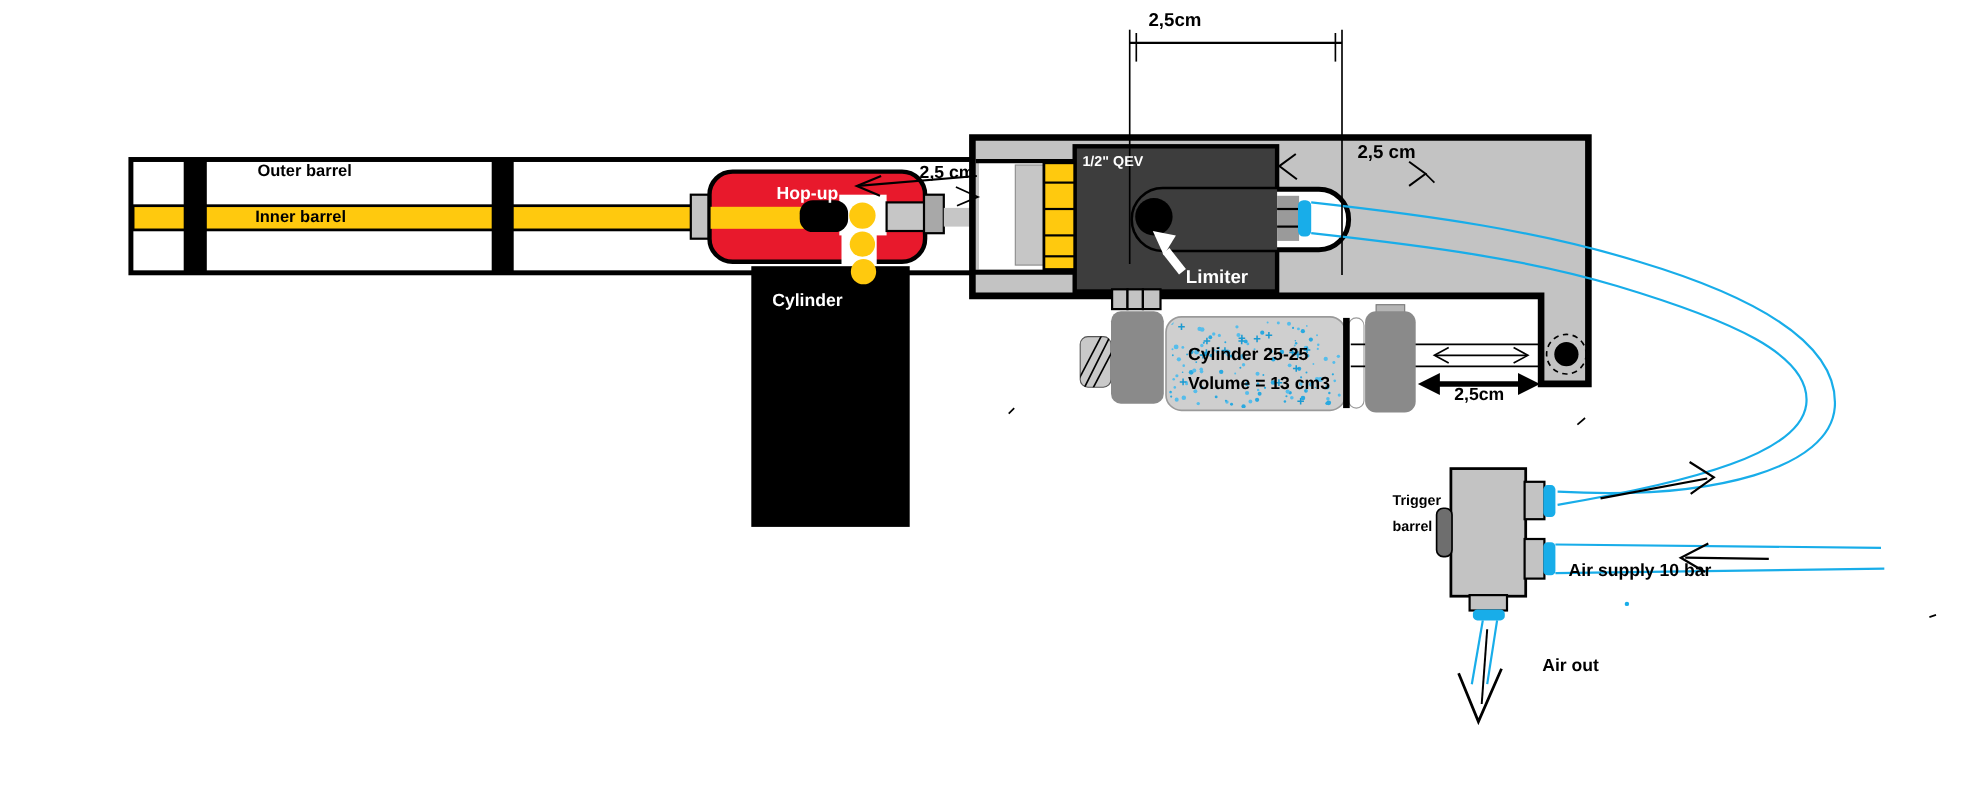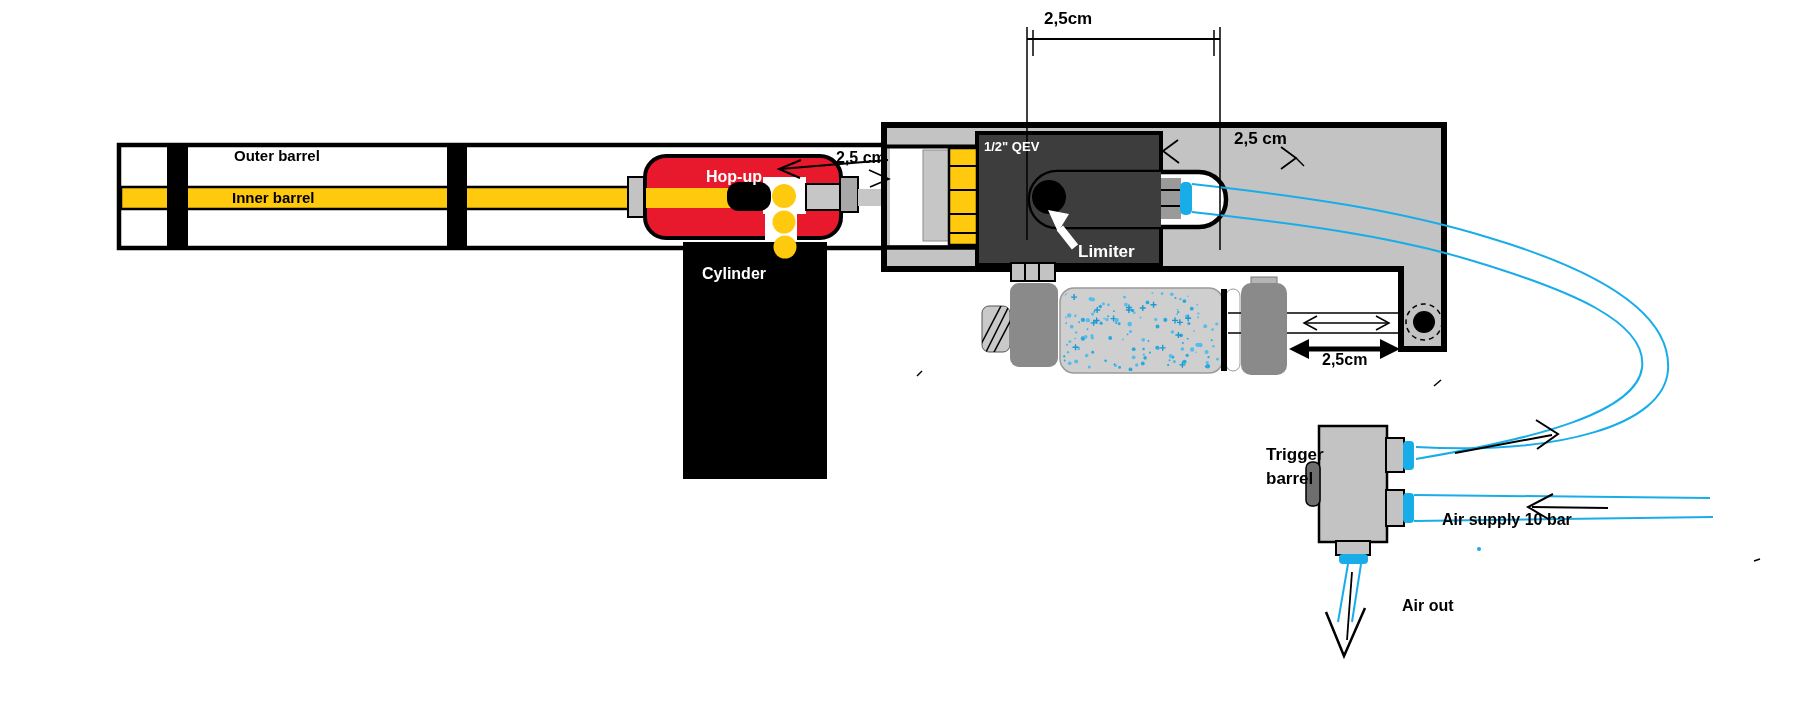--- a/index.html
+++ b/index.html
@@ -316,24 +316,28 @@
     <circle cx="1479" cy="549" r="2" fill="#18ade9" stroke="none"></circle>
   </g>
 </svg>
 
 <div class="lbl" style="left:234px;top:147px;font-size:15px;">Outer barrel</div>
 <div class="lbl" style="left:232px;top:189px;font-size:15px;">Inner barrel</div>
 <div class="lbl w" style="left:706px;top:168px;font-size:16px;">Hop-up</div>
 <div class="lbl w" style="left:702px;top:265px;font-size:16px;">Cylinder</div>
 <div class="lbl w" style="left:984px;top:139px;font-size:13px;">1/2" QEV</div>
 <div class="lbl w" style="left:1078px;top:242px;font-size:17px;">Limiter</div>
+<div class="lbl" style="left:1080px;top:309px;font-size:16px;line-height:27px;">
+  <div>Cylinder 25-25</div>
+  <div>Volume = 13 cm3</div>
+</div>
 <div class="lbl" style="left:1044px;top:9px;font-size:17px;">2,5cm</div>
 <div class="lbl" style="left:1234px;top:129px;font-size:17px;">2,5 cm</div>
 <div class="lbl" style="left:836px;top:149px;font-size:16px;">2,5 cm</div>
 <div class="lbl" style="left:1322px;top:351px;font-size:16px;">2,5cm</div>
-<div class="lbl" style="left:1266px;top:443px;font-size:17px;line-height:24px;">
+<div class="lbl" style="left:1266px;top:443px;font-size:13px;line-height:24px;">
   <div>Trigger</div>
   <div>barrel</div>
 </div>
-<div class="lbl" style="left:1426px;top:511px;font-size:16px;margin-left:16px;">Air supply 10 bar</div>
+<div class="lbl" style="left:1426px;top:511px;font-size:16px;">Air supply 10 bar</div>
 <div class="lbl" style="left:1402px;top:597px;font-size:16px;">Air out</div>
 
 </div>
 
 </body></html>

